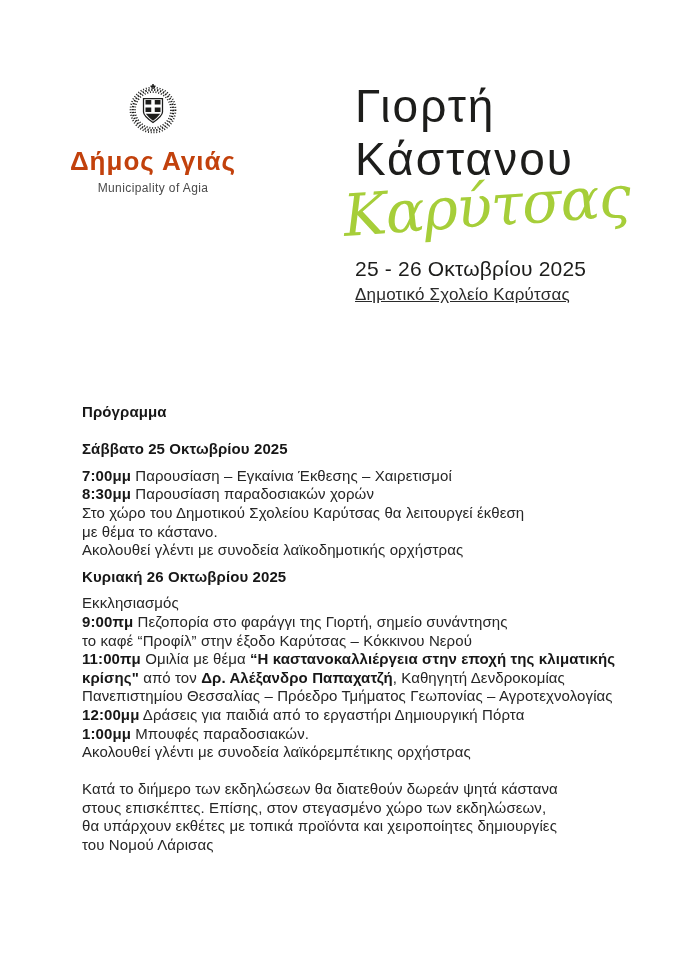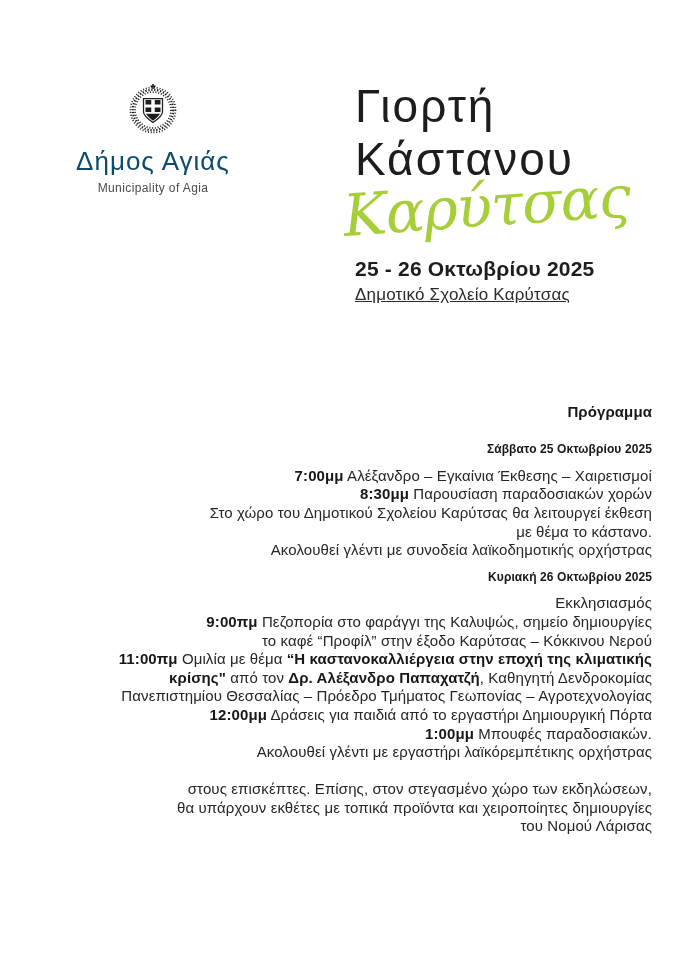--- a/index.html
+++ b/index.html
@@ -15,22 +15,22 @@
   }
 
   
   .logo-block {
     position:absolute; left:63px; top:84px; width:180px;
     text-align:center;
   }
   .emblem { width:50px; height:50px; display:block; margin:0 auto; }
   .org-name {
     margin-top:12px;
-    font-size:26px; font-weight:400; letter-spacing:1px;
-    color:#0c4a6e;
+    font-size:26px; font-weight:700; letter-spacing:1px;
+    color:#c2410c;
   }
   .org-subtitle {
     margin-top:4px;
     font-size:12px; letter-spacing:.4px; color:#4a4a4a;
   }
 
   
   .title-block { position:absolute; left:355px; top:80px; width:320px; }
   .title-line {
     position:relative; z-index:2;
@@ -41,39 +41,38 @@
     position:absolute; left:-12px; top:96px; z-index:1;
     font-family:"DejaVu Serif", serif; font-style:italic;
     font-size:58px; line-height:60px;
     transform:rotate(-4deg);
     letter-spacing:-1px;
     white-space:nowrap;
   }
   .title-date {
     position:relative; z-index:2;
     margin-top:71px;
-    font-size:21px; font-weight:700; color:#1d1d1b; letter-spacing:.2px;
+    font-size:21px; font-weight:400; color:#1d1d1b; letter-spacing:.2px;
   }
   .title-venue {
     position:relative; z-index:2;
     margin-top:4px;
     font-size:17px; color:#2b2b2b; letter-spacing:.2px;text-decoration:underline;
   }
 
   
   .program {
     position:absolute; left:82px; top:403px; width:570px;
     font-size:15px; line-height:18.6px; color:#262626;
     letter-spacing:.1px;
-    text-align:right;
   }
   .line { min-height:18.6px; white-space:nowrap; }
   .b { font-weight:700; color:#171717; }
   .program-heading { margin-bottom:18.6px; }
-  .section-heading { margin:8px 0; font-size:12px; }
+  .section-heading { margin:8px 0; font-size:15px; }
   .footer-para { margin-top:18.6px; }
 </style>
 </head>
 <body>
 
 <div class="page">
 
   <div class="logo-block">
     <svg class="emblem" viewBox="0 0 100 100" aria-hidden="true">
 
@@ -102,36 +101,37 @@
     <div class="title-line">Κάστανου</div>
     <div class="title-script" style="color: rgb(166, 206, 57);">Καρύτσας</div>
     <div class="title-date">25 - 26 Οκτωβρίου 2025</div>
     <div class="title-venue">Δημοτικό Σχολείο Καρύτσας</div>
   </div>
 
   <div class="program">
     <div class="line b program-heading">Πρόγραμμα</div>
     <div>
         <div class="line b section-heading">Σάββατο 25 Οκτωβρίου 2025</div>
-        <div class="line"><span class="b">7:00μμ</span><span> Αλέξανδρο – Εγκαίνια Έκθεσης – Χαιρετισμοί</span></div>
+        <div class="line"><span class="b">7:00μμ</span><span> Παρουσίαση – Εγκαίνια Έκθεσης – Χαιρετισμοί</span></div>
         <div class="line"><span class="b">8:30μμ</span><span> Παρουσίαση παραδοσιακών χορών</span></div>
         <div class="line"><span>Στο χώρο του Δημοτικού Σχολείου Καρύτσας θα λειτουργεί έκθεση</span></div>
         <div class="line"><span>με θέμα το κάστανο.</span></div>
         <div class="line"><span>Ακολουθεί γλέντι με συνοδεία λαϊκοδημοτικής ορχήστρας</span></div>
         <div class="line b section-heading">Κυριακή 26 Οκτωβρίου 2025</div>
         <div class="line"><span>Εκκλησιασμός</span></div>
-        <div class="line"><span class="b">9:00πμ</span><span> Πεζοπορία στο φαράγγι της Καλυψώς, σημείο δημιουργίες</span></div>
+        <div class="line"><span class="b">9:00πμ</span><span> Πεζοπορία στο φαράγγι της Γιορτή, σημείο συνάντησης</span></div>
         <div class="line"><span>το καφέ “Προφίλ” στην έξοδο Καρύτσας – Κόκκινου Νερού</span></div>
         <div class="line"><span class="b">11:00πμ</span><span> Ομιλία με θέμα </span><span class="b">“Η καστανοκαλλιέργεια στην εποχή της κλιματικής</span></div>
         <div class="line"><span class="b">κρίσης"</span><span> από τον </span><span class="b">Δρ. Αλέξανδρο Παπαχατζή</span><span>, Καθηγητή Δενδροκομίας</span></div>
         <div class="line"><span>Πανεπιστημίου Θεσσαλίας – Πρόεδρο Τμήματος Γεωπονίας – Αγροτεχνολογίας</span></div>
         <div class="line"><span class="b">12:00μμ</span><span> Δράσεις για παιδιά από το εργαστήρι Δημιουργική Πόρτα</span></div>
         <div class="line"><span class="b">1:00μμ</span><span> Μπουφές παραδοσιακών.</span></div>
-        <div class="line"><span>Ακολουθεί γλέντι με εργαστήρι λαϊκόρεμπέτικης ορχήστρας</span></div>
+        <div class="line"><span>Ακολουθεί γλέντι με συνοδεία λαϊκόρεμπέτικης ορχήστρας</span></div>
       </div>
     <div class="footer-para">
+        <div class="line"><span>Κατά το διήμερο των εκδηλώσεων θα διατεθούν δωρεάν ψητά κάστανα</span></div>
         <div class="line"><span>στους επισκέπτες. Επίσης, στον στεγασμένο χώρο των εκδηλώσεων,</span></div>
         <div class="line"><span>θα υπάρχουν εκθέτες με τοπικά προϊόντα και χειροποίητες δημιουργίες</span></div>
         <div class="line"><span>του Νομού Λάρισας</span></div>
       </div>
   </div>
 
 </div>
 
 </body></html>

